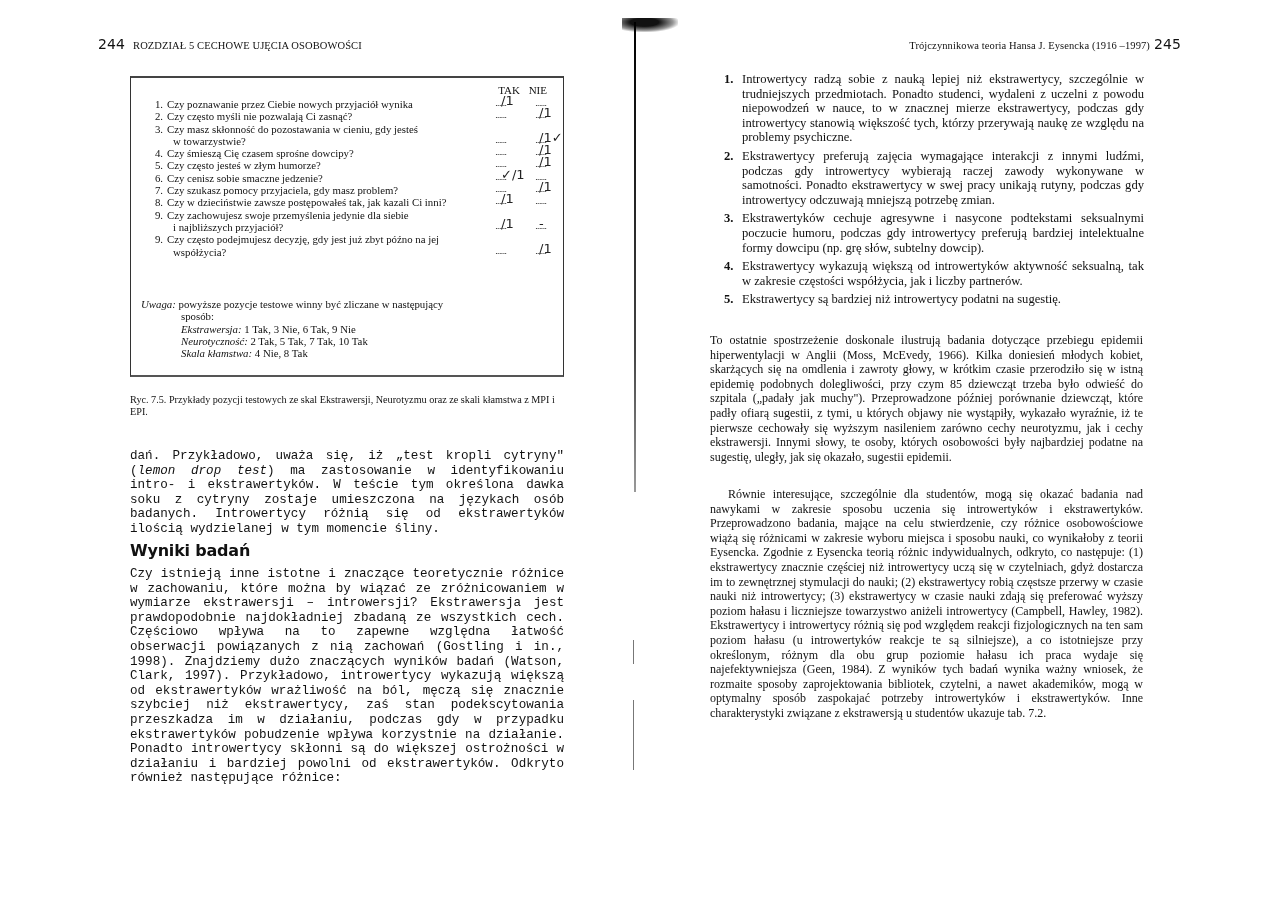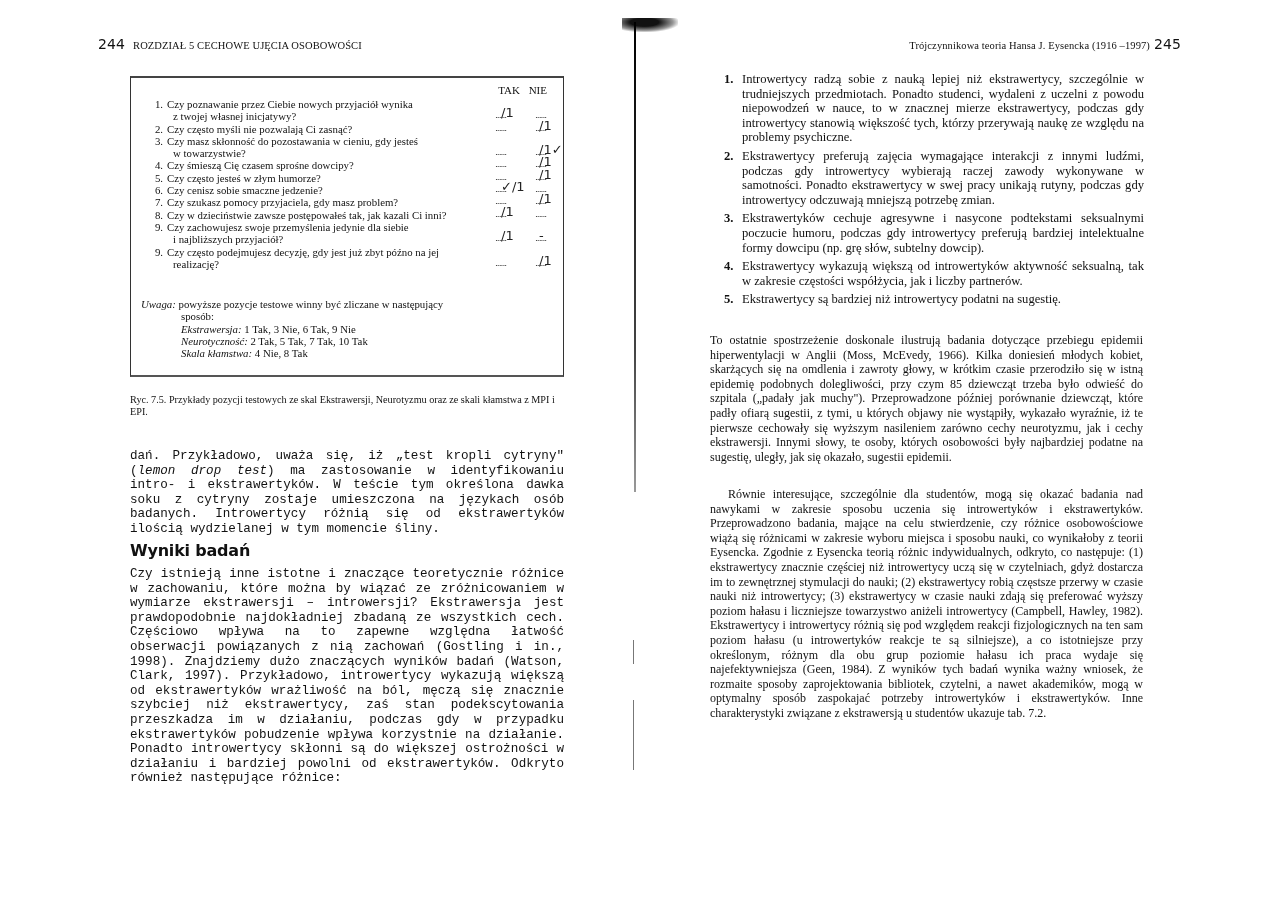--- a/index.html
+++ b/index.html
@@ -67,24 +67,20 @@
     <div class="tak-nie-hdr">
       <span>TAK</span>
       <span>NIE</span>
     </div>
     <div class="items" id="items">
         <div class="item-group" style="position: relative;">
           <div class="item">
             <span class="num">1.</span>
             <span class="txt">Czy poznawanie przez Ciebie nowych przyjaciół wynika</span>
           </div>
-          <div class="item">
-            <span class="num"></span>
-            <span class="txt cont">z twojej własnej inicjatywy?</span>
-          </div>
           <div class="answers">
             <span class="ans tak">......</span>
             <span class="mark tak">/1</span>
             <span class="ans nie">......</span>
             <span class="mark nie"></span>
           </div>
         </div>
         <div class="item-group" style="position: relative;">
           <div class="item">
             <span class="num">2.</span>
@@ -189,21 +185,21 @@
             <span class="mark nie">-</span>
           </div>
         </div>
         <div class="item-group" style="position: relative;">
           <div class="item">
             <span class="num">9.</span>
             <span class="txt">Czy często podejmujesz decyzję, gdy jest już zbyt późno na jej</span>
           </div>
           <div class="item">
             <span class="num"></span>
-            <span class="txt cont">realizację?</span>
+            <span class="txt cont">współżycia?</span>
           </div>
           <div class="answers">
             <span class="ans tak">......</span>
             <span class="mark tak"></span>
             <span class="ans nie">......</span>
             <span class="mark nie">/1</span>
           </div>
         </div>
       </div>
     <div class="note">

